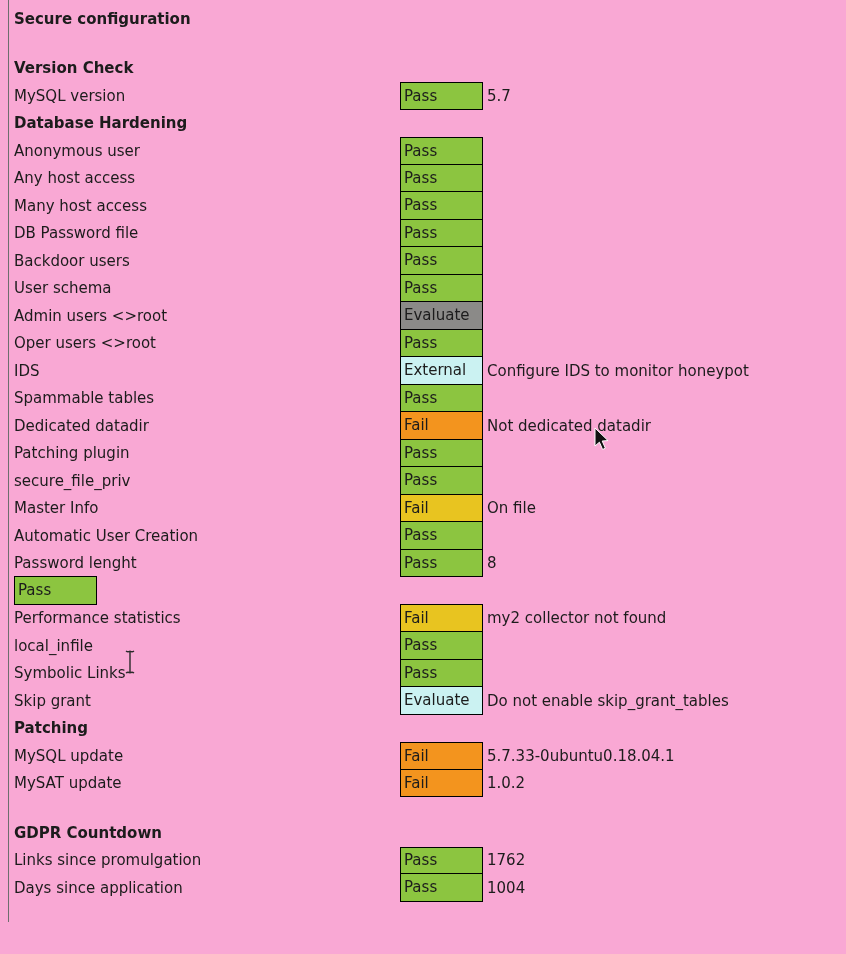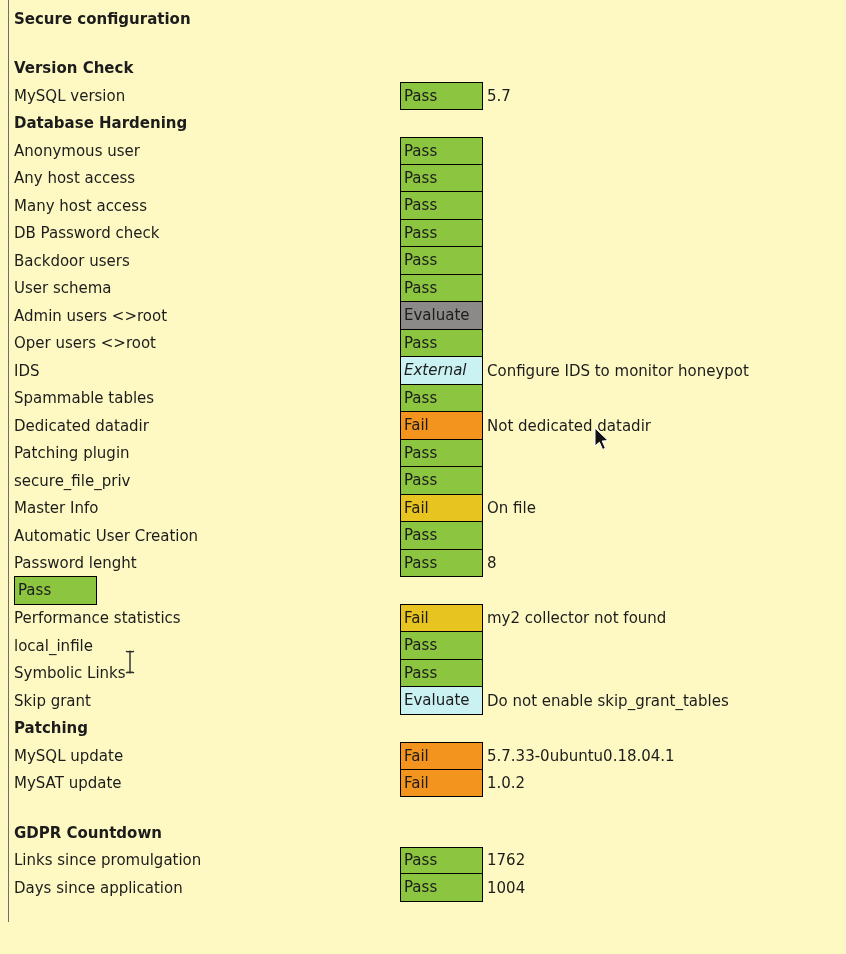--- a/index.html
+++ b/index.html
@@ -1,19 +1,19 @@
 <!DOCTYPE html>
 <html><head>
 <meta charset="utf-8">
 <style>
   html,body{margin:0;padding:0;background:#ffffff;}
   .page{
     position:relative;
     width:846px;height:954px;
-    background:#fef9c3;
+    background:#f9a8d4;
     font-family:"DejaVu Sans", sans-serif;
     color:#1c1c1c;
     overflow:hidden;
   }
   .left-rule{
     position:absolute;left:8px;top:0;
     width:1px;height:922px;
     background:#6e6e6e;
   }
   .rows{
@@ -88,21 +88,21 @@
     <div class="label">Any host access</div>
     <div class="badge merge" style="background: rgb(140, 197, 64);">Pass</div>
     <div class="comment"></div>
   </div>
       <div class="row check">
     <div class="label">Many host access</div>
     <div class="badge merge" style="background: rgb(140, 197, 64);">Pass</div>
     <div class="comment"></div>
   </div>
       <div class="row check">
-    <div class="label">DB Password check</div>
+    <div class="label">DB Password file</div>
     <div class="badge merge" style="background: rgb(140, 197, 64);">Pass</div>
     <div class="comment"></div>
   </div>
       <div class="row check">
     <div class="label">Backdoor users</div>
     <div class="badge merge" style="background: rgb(140, 197, 64);">Pass</div>
     <div class="comment"></div>
   </div>
       <div class="row check">
     <div class="label">User schema</div>
@@ -114,21 +114,21 @@
     <div class="badge merge" style="background: rgb(139, 138, 136);">Evaluate</div>
     <div class="comment"></div>
   </div>
       <div class="row check">
     <div class="label">Oper users &lt;&gt;root</div>
     <div class="badge merge" style="background: rgb(140, 197, 64);">Pass</div>
     <div class="comment"></div>
   </div>
       <div class="row check">
     <div class="label">IDS</div>
-    <div class="badge merge" style="background: rgb(203, 242, 242); font-style: italic;">External</div>
+    <div class="badge merge" style="background: rgb(203, 242, 242);">External</div>
     <div class="comment">Configure IDS to monitor honeypot</div>
   </div>
       <div class="row check">
     <div class="label">Spammable tables</div>
     <div class="badge merge" style="background: rgb(140, 197, 64);">Pass</div>
     <div class="comment"></div>
   </div>
       <div class="row check">
     <div class="label">Dedicated datadir</div>
     <div class="badge merge" style="background: rgb(243, 148, 30);">Fail</div>

